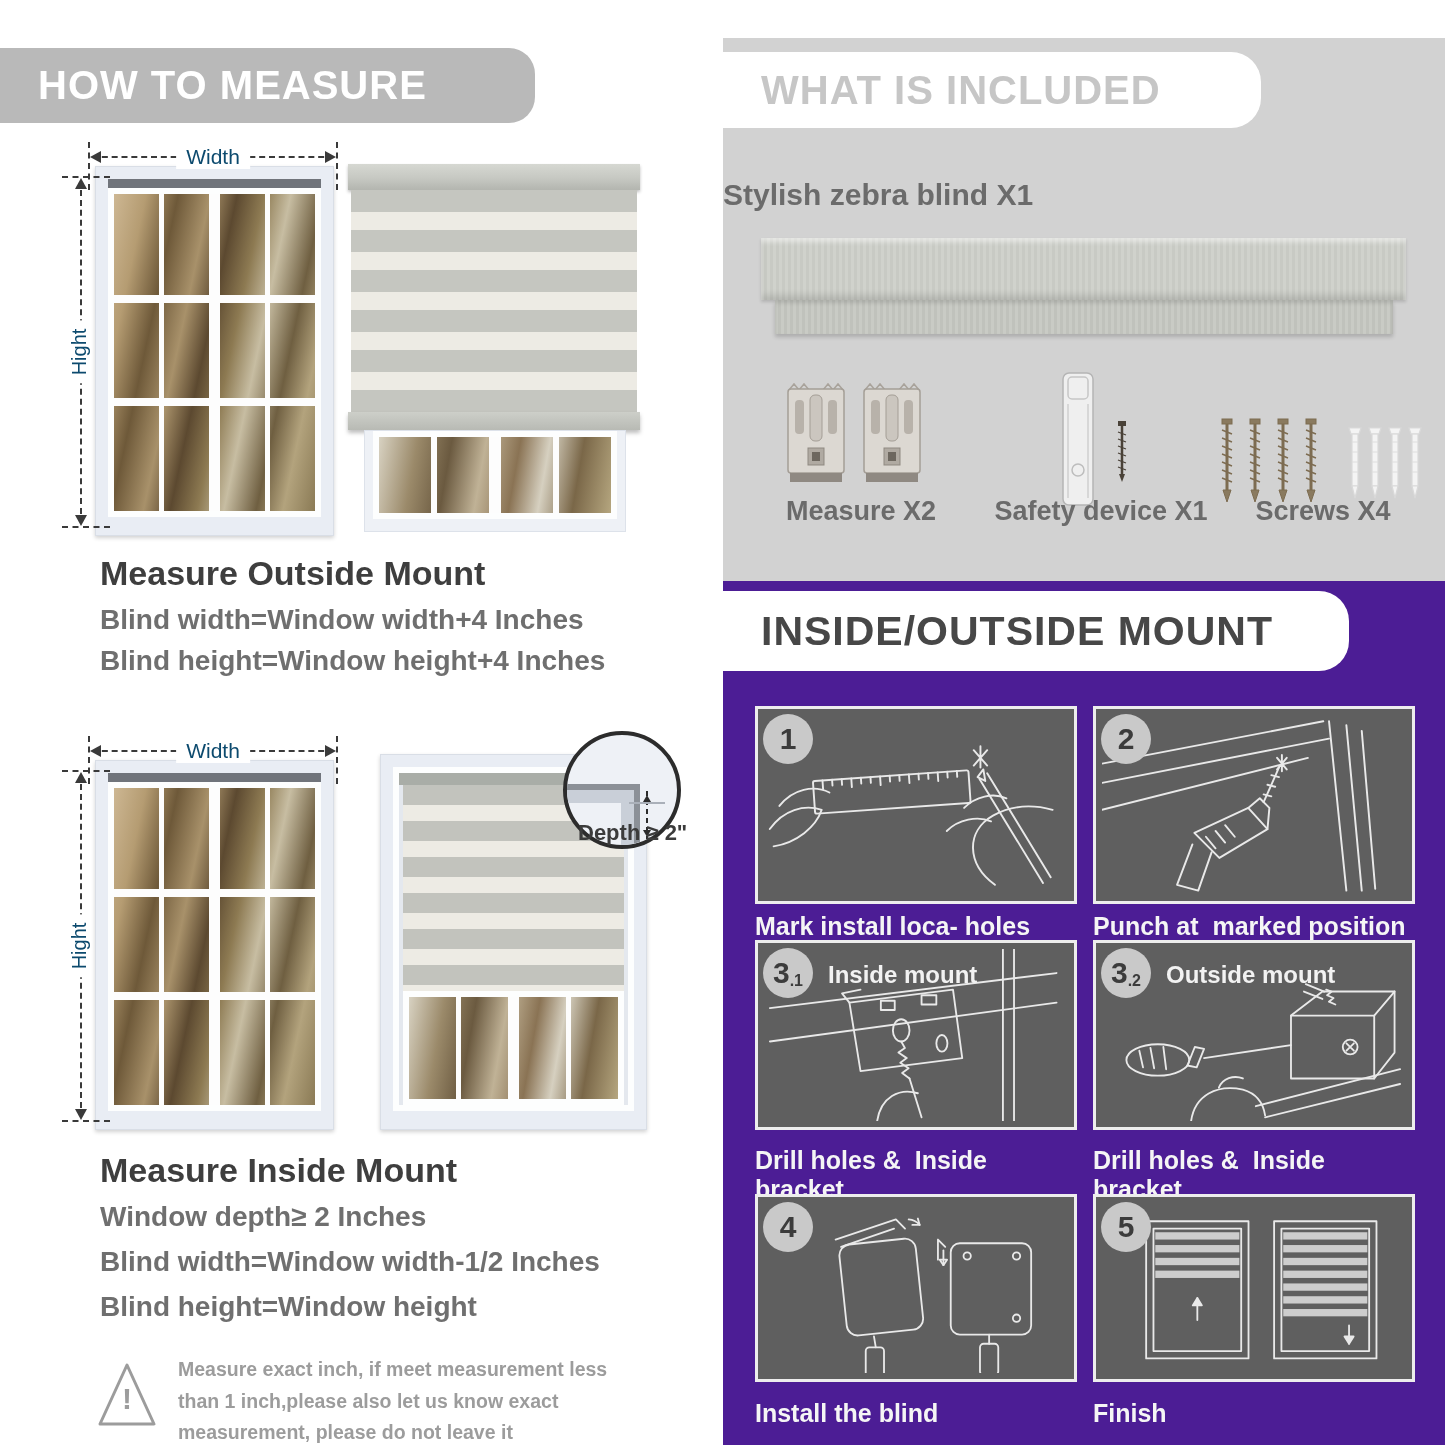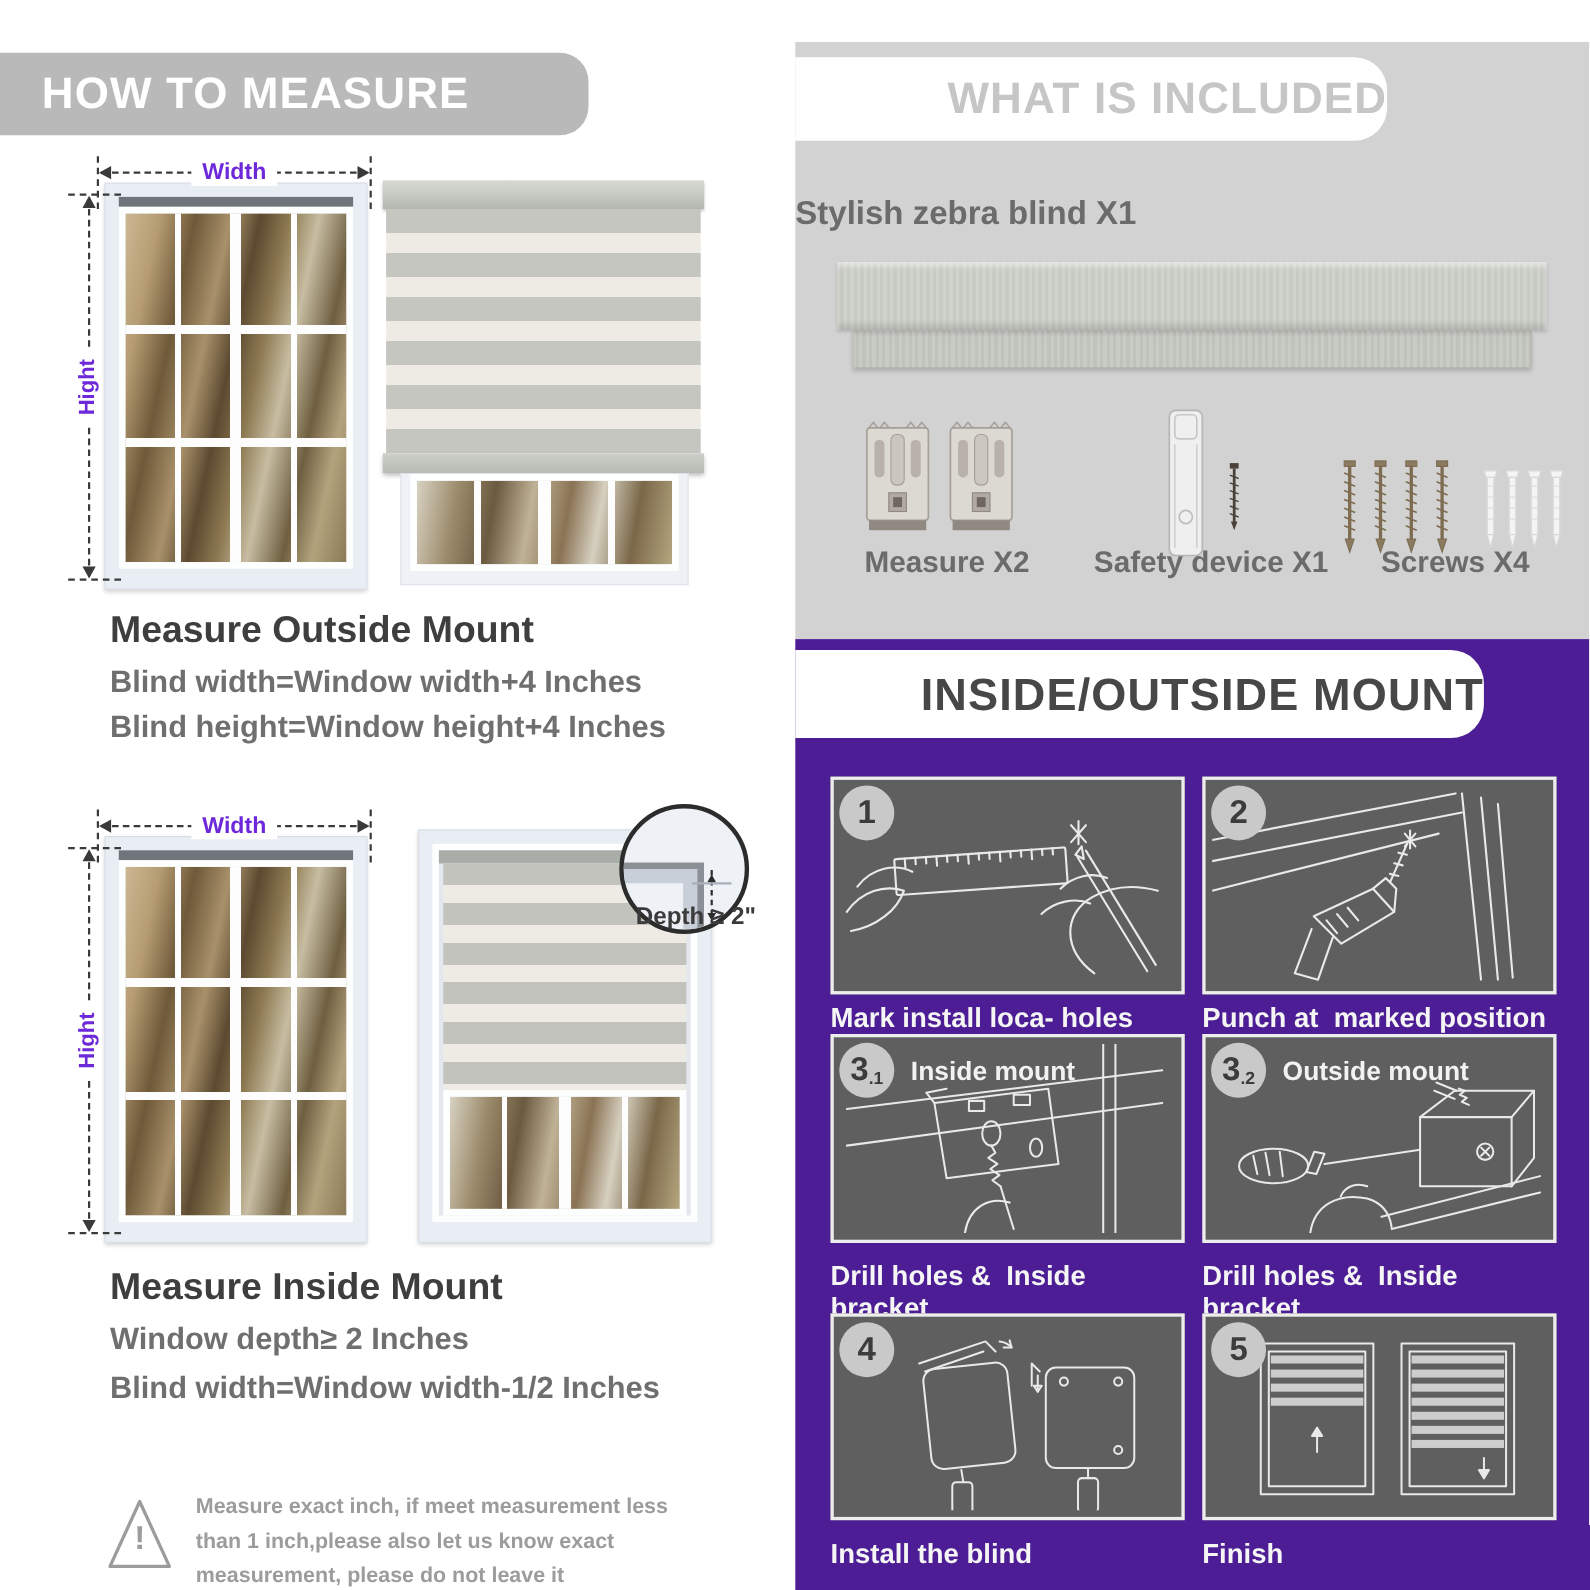--- a/index.html
+++ b/index.html
@@ -42,29 +42,29 @@
       linear-gradient(100deg,#d8d2c2 0%,#9b8a6a 16%,#6b5a40 30%,#c0b296 44%,#8a7354 58%,#d6d0c0 70%,#7a6748 84%,#b5a67f 100%);
   }
 
   
   .dash-v{border-left:2px dashed #3a3a3a;width:0;}
   .dash-h{border-top:2px dashed #3a3a3a;height:0;}
   .ah-left{width:0;height:0;border-top:6px solid transparent;border-bottom:6px solid transparent;border-right:11px solid #3a3a3a;}
   .ah-right{width:0;height:0;border-top:6px solid transparent;border-bottom:6px solid transparent;border-left:11px solid #3a3a3a;}
   .ah-up{width:0;height:0;border-left:6px solid transparent;border-right:6px solid transparent;border-bottom:11px solid #3a3a3a;}
   .ah-down{width:0;height:0;border-left:6px solid transparent;border-right:6px solid transparent;border-top:11px solid #3a3a3a;}
-  .meas-label{background:#ffffff;color:#6d28d9;font-weight:bold;font-size:21px;}
+  .meas-label{background:#ffffff;color:#0c4a6e;font-weight:normal;font-size:21px;}
   .vlabel{writing-mode:vertical-rl;transform:rotate(180deg);}
 
   
   .panel-light{background:#d2d2d2;}
   .panel-dark{background:#4c1d95;}
   .wbar{
     background:#ffffff;border-radius:0 30px 30px 0;display:flex;align-items:center;
-    padding-left:38px;font-weight:bold;letter-spacing:1px;justify-content:flex-end;
+    padding-left:38px;font-weight:bold;letter-spacing:1px;
   }
   .included-title{color:#c6c6c6;font-size:40px;}
   .mount-title{color:#474747;font-size:41px;}
   .product-label{color:#6b6b6b;font-weight:bold;font-size:30px;text-align:left;}
   .part-label{color:#6b6b6b;font-weight:bold;font-size:27px;text-align:center;}
 
   
   .step-panel{border:3px solid #ededed;background:#5f5f5f;box-sizing:border-box;}
   .badge{
     position:absolute;top:5px;left:5px;width:50px;height:50px;border-radius:50%;
@@ -162,20 +162,21 @@
       <path d="M80,60 l-4,7 h8 z" fill="#2c2c2c"></path>
       <path d="M80,102 l-4,-7 h8 z" fill="#2c2c2c"></path>
       <line x1="62" y1="68" x2="98" y2="68" stroke="#aab0b9" stroke-width="2"></line>
     </svg>
   </div>
   <div class="abs" style="left:578px;top:782px;font-weight:bold;font-size:22px;color:#3b3b3b;z-index:5;">Depth ≥ 2"</div>
 
   <div class="abs heading" style="left:100px;top:1113px;">Measure Inside Mount</div>
   <div class="abs formula" style="left:100px;top:1163px;">Window depth≥ 2 Inches</div>
   <div class="abs formula" style="left:100px;top:1208px;">Blind width=Window width-1/2 Inches</div>
+  <div class="abs formula" style="left:100px;top:1253px;">Blind height=Window height</div>
 
   <div class="abs" style="left:96px;top:1320px;width:62px;height:72px;">
     <svg viewBox="0 0 62 72" style="width:100%;height:100%;">
       <path d="M31,7 L58,66 H4 Z" fill="none" stroke="#9c9c9c" stroke-width="3" stroke-linejoin="round"></path>
     </svg>
     <div class="abs" style="left:0;top:24px;width:62px;text-align:center;font-weight:bold;font-size:30px;color:#9c9c9c;">!</div>
   </div>
   <div class="abs warn-text" style="left:178px;top:1316px;width:452px;">Measure exact inch, if meet measurement less than 1 inch,please also let us know exact measurement, please do not leave it</div>
 
   <div class="abs panel-light" style="left:723px;top:0;width:722px;height:543px;">

